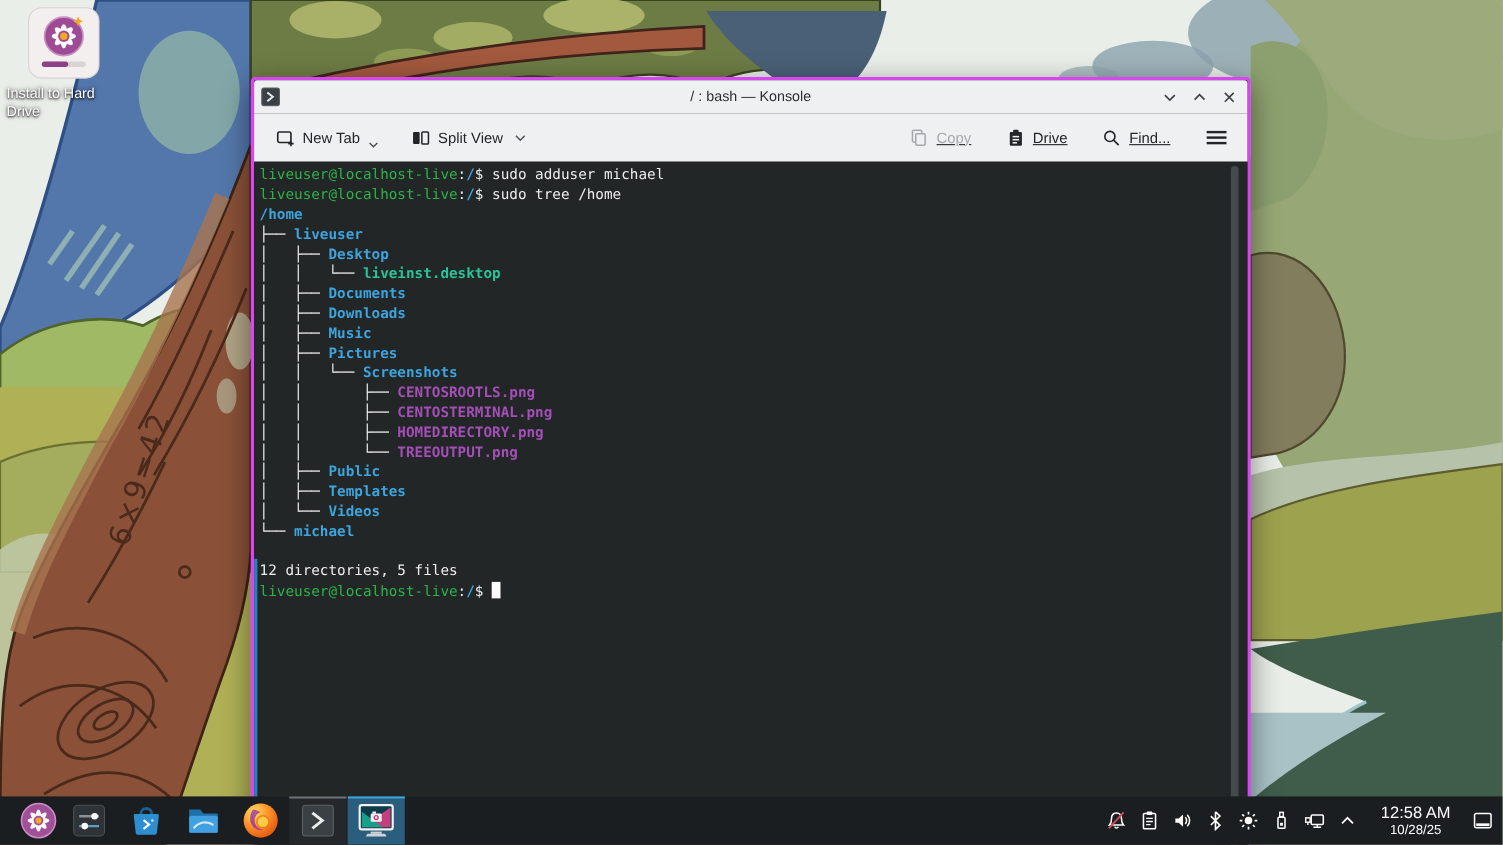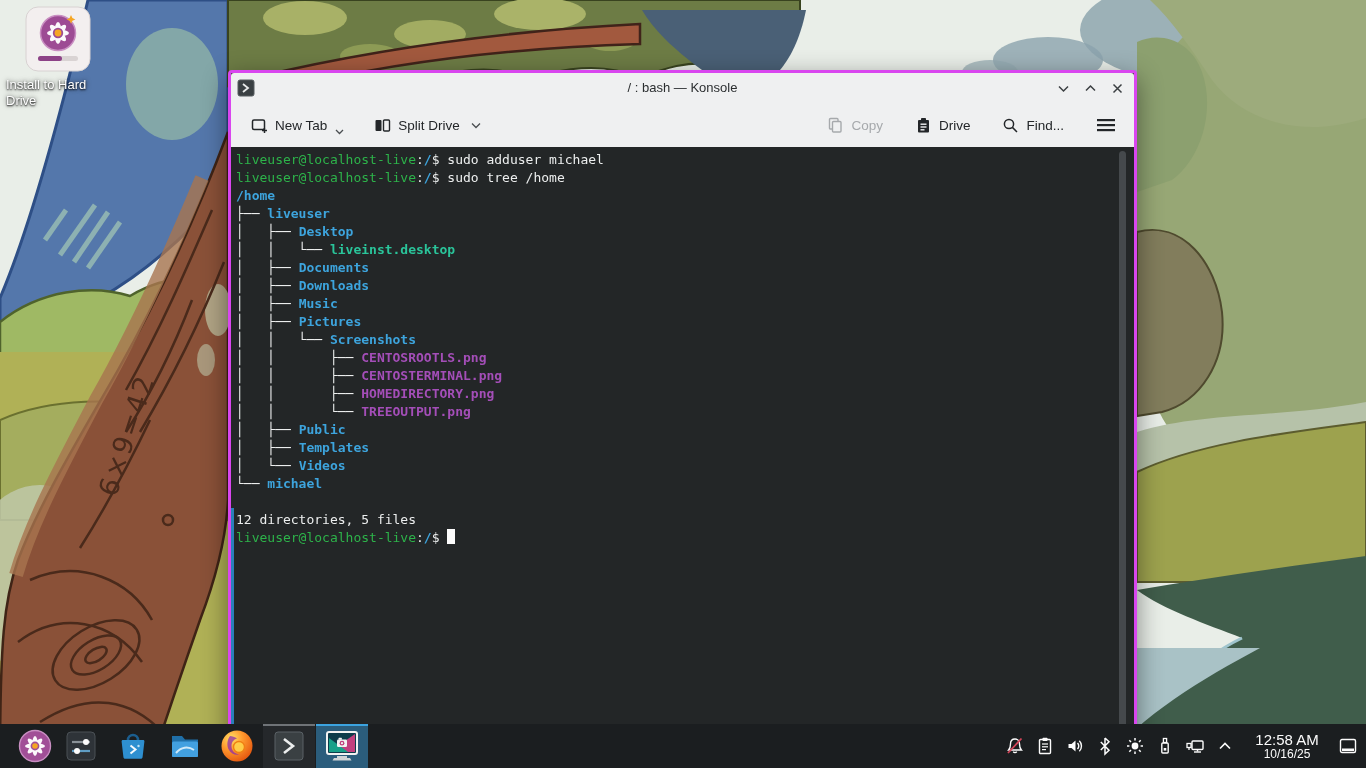--- a/index.html
+++ b/index.html
@@ -32,21 +32,21 @@
   }
   .win-controls{position:absolute;right:8px;top:6px;display:flex;gap:9px;}
   .win-btn{width:18px;height:18px;display:flex;align-items:center;justify-content:center;}
   .toolbar{
     position:absolute;left:0;top:30px;right:0;height:44px;background:#eff0f1;
     display:flex;align-items:center;font-size:13.5px;color:#232629;
   }
   .tbtn{display:flex;align-items:center;gap:7px;padding:6px 8px;border-radius:3px;white-space:nowrap;}
   .tbtn.disabled{color:#a6a9ac;}
   .tb-left{display:flex;align-items:center;margin-left:12px;gap:14px;text-align:center;}
-  .tb-right{display:flex;margin-left:auto;margin-right:10px;gap:16px;}
+  .tb-right{display:flex;margin-left:auto;margin-right:10px;gap:16px;text-decoration:underline;}
   .mini-chevron{transform:translateY(7px);margin-left:1px;}
   
   .terminal{position:absolute;left:0;top:74px;right:0;bottom:0;background:#232627;padding-left:28px;}
   #terminal-lines{
     position:absolute;left:5px;top:4px;
     font-family:"DejaVu Sans Mono",monospace;font-size:13px;line-height:18px;
     white-space:pre;color:#eceeee;
   }
   .c-g{color:#2db34a;}
   .c-f{color:#eceeee;}
@@ -205,21 +205,21 @@
         <span>New Tab</span>
         <svg class="mini-chevron" width="9" height="6" viewBox="0 0 9 6">
             <polyline points="1,1 4.5,4.5 8,1" fill="none" stroke="#4a4e51" stroke-width="1.3"></polyline>
           </svg>
       </div>
       <div class="tbtn">
         <svg width="17" height="17" viewBox="0 0 17 17">
           <rect x="1.5" y="3" width="6" height="11" rx="1" fill="#232629"></rect>
           <rect x="9.5" y="3" width="6" height="11" rx="1" fill="none" stroke="#232629" stroke-width="1.4"></rect>
         </svg>
-        <span>Split Drive</span>
+        <span>Split View</span>
         <svg width="10" height="7" viewBox="0 0 10 7" style="margin-left:4px">
             <polyline points="1,1.5 5,5.5 9,1.5" fill="none" stroke="#4a4e51" stroke-width="1.3"></polyline>
           </svg>
       </div>
     </div>
     <div class="tb-right">
       <div class="tbtn disabled">
         <svg width="17" height="17" viewBox="0 0 17 17">
           <rect x="2.5" y="1.5" width="8.5" height="10.5" rx="1" fill="none" stroke="#a6a9ac" stroke-width="1.4"></rect>
           <rect x="5.5" y="4.5" width="8.5" height="10.5" rx="1" fill="#eff0f1" stroke="#a6a9ac" stroke-width="1.4"></rect>
@@ -394,21 +394,21 @@
         <line x1="4" y1="11.5" x2="4" y2="14" stroke="#fcfcfc" stroke-width="1.3"></line>
       </svg>
     </span>
     <span class="tray-icon">
       <svg width="20" height="20" viewBox="0 0 20 20">
         <polyline points="5,12.5 10,7.5 15,12.5" fill="none" stroke="#fcfcfc" stroke-width="1.6"></polyline>
       </svg>
     </span>
     <div class="clock">
       <div class="time">12:58 AM</div>
-      <div class="date">10/16/25</div>
+      <div class="date">10/28/25</div>
     </div>
     <span class="show-desktop">
       <svg width="18" height="16" viewBox="0 0 18 16">
         <rect x="1.5" y="1.5" width="15" height="13" rx="1.5" fill="none" stroke="#fcfcfc" stroke-width="1.4"></rect>
         <rect x="3" y="10.5" width="12" height="2.5" fill="#fcfcfc"></rect>
       </svg>
     </span>
   </div>
 </div>
 

